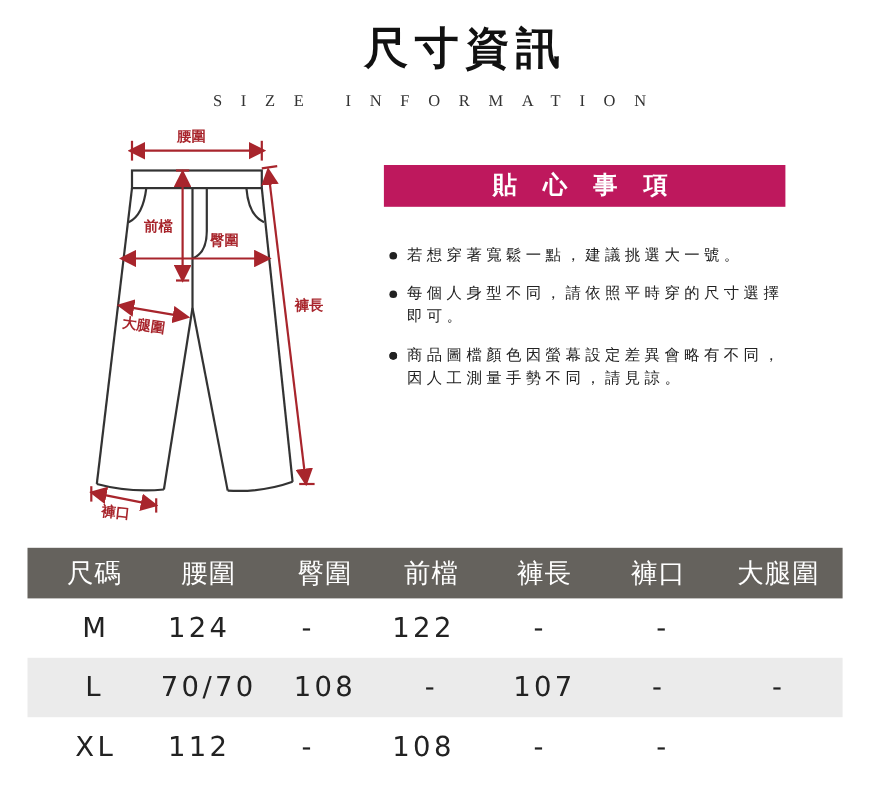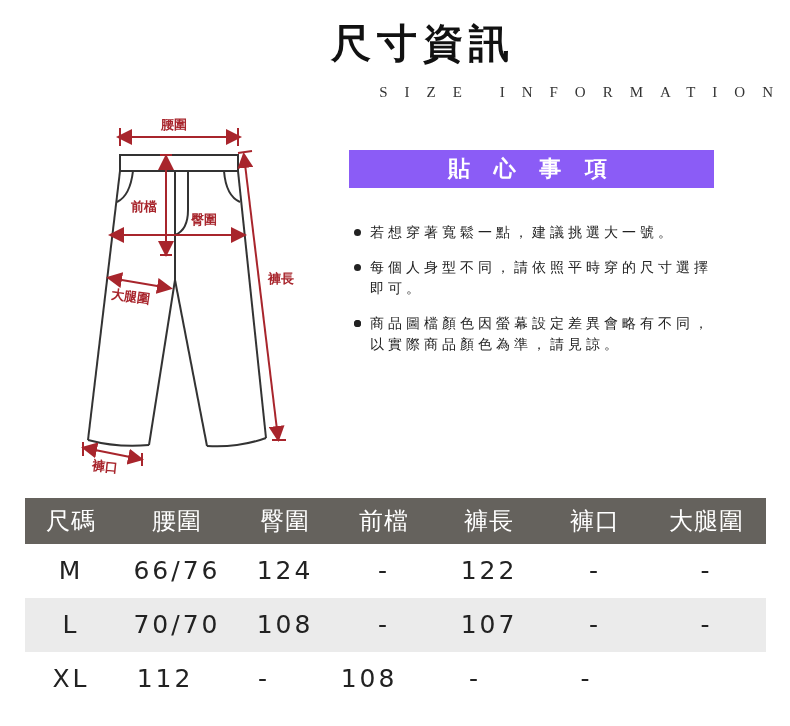--- a/index.html
+++ b/index.html
@@ -5,54 +5,54 @@
   * { margin:0; padding:0; box-sizing:border-box; }
   html, body { width:790px; height:726px; background:#ffffff; overflow:hidden; }
   body { position:relative; font-family:"DejaVu Sans", sans-serif; color:#222; }
 
   .title-zh {
     position:absolute; left:0; top:16px; width:790px; text-align:center;
     font-family:"DejaVu Serif", serif; font-size:40px; font-weight:bold;
     letter-spacing:6px; color:#111;margin-left:28px;
   }
   .title-en {
-    position:absolute; left:0; top:84px; width:790px; text-align:right;
+    position:absolute; left:0; top:84px; width:790px; text-align:center;
     font-family:"Liberation Serif", serif; font-size:15px; letter-spacing:17px;
     color:#333; padding-left:8px;
   }
 
   .diagram { position:absolute; left:60px; top:110px; width:260px; height:370px; }
   .dlabel {
     position:absolute; color:#a8252c; font-size:13px; font-weight:bold; white-space:nowrap;
     background:#fff; line-height:14px;
   }
 
   .notice-banner {
     position:absolute; left:349px; top:150px; width:365px; height:38px;
-    background:#8b5cf6; color:#fff; text-align:center;
+    background:#be185d; color:#fff; text-align:center;
     font-size:22px; line-height:38px; letter-spacing:8px; font-weight:bold;
   }
   .notes { position:absolute; left:354px; top:222px; width:370px; }
   .note {
     position:relative; padding-left:16px; font-size:14px; line-height:21px;
     letter-spacing:4px; color:#222; margin-bottom:14px;
   }
   .note .bullet {
     position:absolute; left:0; top:7px; width:7px; height:7px; border-radius:50%; background:#222;
   }
 
   .size-table { position:absolute; left:25px; top:498px; width:741px; }
   .thead {
     display:flex; height:46px; background:#65625d; color:#fff;
     font-size:24px; line-height:46px;
   }
   .trow { display:flex; height:54px; font-size:25px; line-height:54px; color:#222; letter-spacing:3px; }
   .trow.shaded { background:#ebebeb; }
   .c { text-align:center; }
-  .c0 { width:92px; } .c1 { width:120px; } .c2 { width:96px; } .c3 { width:102px; }
+  .c0 { width:92px;margin-left:16px; } .c1 { width:120px; } .c2 { width:96px; } .c3 { width:102px; }
   .c4 { width:108px; } .c5 { width:104px; } .c6 { width:119px; }
   .thead .c { letter-spacing:1px; }
 </style>
 </head>
 <body>
 
 <div class="title-zh">尺寸資訊</div>
 <div class="title-en">SIZE INFORMATION</div>
 
 <div class="diagram">
@@ -123,37 +123,36 @@
   </div>
   <div class="note">
     <span class="bullet"></span>
     <span>每個人身型不同，請依照平時穿的尺寸選擇即可。</span>
   </div>
   <div class="note">
     <span class="bullet"></span>
   </div>
   <div class="note">
     <span class="bullet"></span>
-    <span>商品圖檔顏色因螢幕設定差異會略有不同，以實際商品顏色為準，請見諒。</span>
+    <span>商品圖檔顏色因螢幕設定差異會略有不同，因人工測量手勢不同，請見諒。</span>
   </div>
 </div>
 
 <div class="size-table">
   <div class="thead">
     <div class="c c0">尺碼</div>
     <div class="c c1">腰圍</div>
     <div class="c c2">臀圍</div>
     <div class="c c3">前檔</div>
     <div class="c c4">褲長</div>
     <div class="c c5">褲口</div>
     <div class="c c6">大腿圍</div>
   </div>
   <div class="trow">
     <div class="c c0">M</div>
-    <div class="c c1">66/76</div>
     <div class="c c2">124</div>
     <div class="c c3">-</div>
     <div class="c c4">122</div>
     <div class="c c5">-</div>
     <div class="c c6">-</div>
   </div>
   <div class="trow shaded">
     <div class="c c0">L</div>
     <div class="c c1">70/70</div>
     <div class="c c2">108</div>

